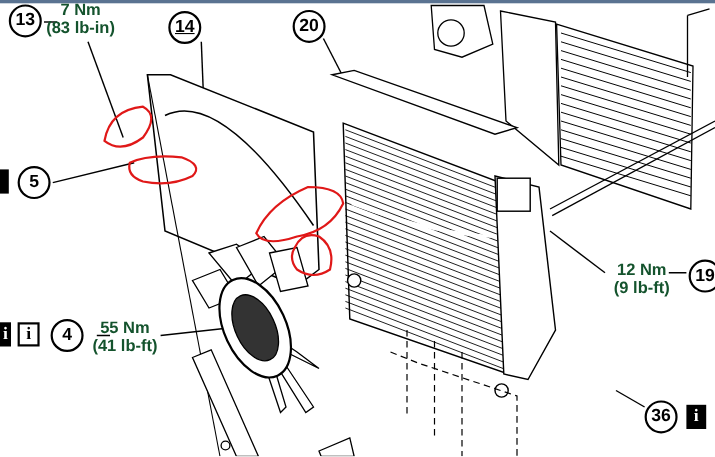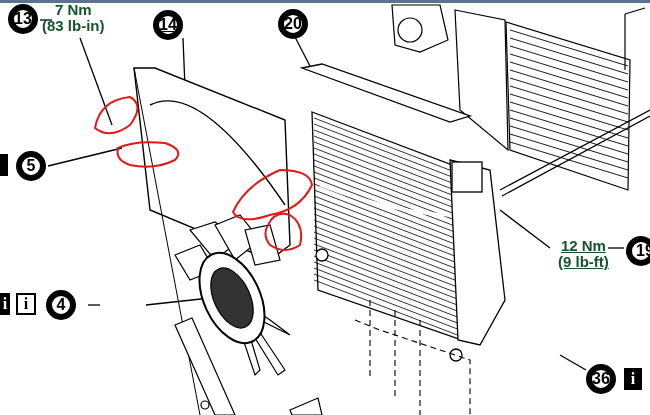--- a/index.html
+++ b/index.html
@@ -1,19 +1,19 @@
 <!DOCTYPE html>
 <html><head>
 <meta charset="utf-8">
 <style>
   html,body{margin:0;padding:0;background:#fff;}
   #stage{position:relative;width:650px;height:415px;overflow:hidden;background:#fff;font-family:"Liberation Sans",sans-serif;}
   .topbar{position:absolute;left:0;top:0;width:650px;height:3px;background:#5a7391;}
   svg{position:absolute;left:0;top:0;}
-  .callout{position:absolute;width:30px;height:30px;border:6px solid #000000;border-radius:50%;background:#fff;display:flex;align-items:center;justify-content:center;font-weight:bold;font-size:16px;color:#000;box-sizing:border-box;}
+  .callout{position:absolute;width:30px;height:30px;border:2px solid #000000;border-radius:50%;background:#fff;display:flex;align-items:center;justify-content:center;font-weight:bold;font-size:16px;color:#000;box-sizing:border-box;}
   .torque{position:absolute;font-weight:bold;font-size:15px;color:#14532d;text-align:center;line-height:16px;}
   .info-solid{position:absolute;width:18px;height:22px;background:#000;color:#fff;font-weight:bold;font-size:16px;display:flex;align-items:center;justify-content:center;font-family:"Liberation Serif",serif;}
   .info-outline{position:absolute;width:20px;height:22px;border:2px solid #000;background:#fff;color:#000;font-weight:bold;font-size:16px;display:flex;align-items:center;justify-content:center;box-sizing:border-box;font-family:"Liberation Serif",serif;}
 </style>
 </head>
 <body>
 
 <div id="stage">
   <div class="topbar"></div>
 
@@ -145,40 +145,44 @@
       <span>13</span>
     </div>
   <div class="torque" style="left:42px;top:2px;">
     <div>7 Nm</div>
     <div>(83 lb-in)</div>
   </div>
 
   <div class="callout" style="left:153px;top:10px;text-decoration:underline;">
       <span>14</span>
     </div>
-  <div class="callout" style="left:278px;top:9px;">
+  <div class="callout" style="left:266px;top:9px;">
       <span>20</span>
     </div>
 
   <div class="info-solid" style="left:0;top:154px;width:8px;"></div>
   <div class="callout" style="left:16px;top:151px;">
       <span>5</span>
     </div>
 
   <div class="info-solid" style="left:0;top:293px;width:10px;">
       <span>i</span>
     </div>
   <div class="info-outline" style="left:16px;top:293px;">
       <span>i</span>
     </div>
   <div class="callout" style="left:46px;top:290px;">
       <span>4</span>
     </div>
+  <div class="torque" style="left:84px;top:291px;">
+    <div>55 Nm</div>
+    <div>(41 lb-ft)</div>
+  </div>
 
-  <div class="torque" style="left:558px;top:238px;text-decoration:underline;">
+  <div class="torque" style="left:558px;top:238px;">
     <div>12 Nm</div>
     <div>(9 lb-ft)</div>
   </div>
   <div class="callout" style="left:626px;top:236px;justify-content:flex-start;padding-left:4px;">
       <span>19</span>
     </div>
 
   <div class="callout" style="left:586px;top:364px;">
       <span>36</span>
     </div>

